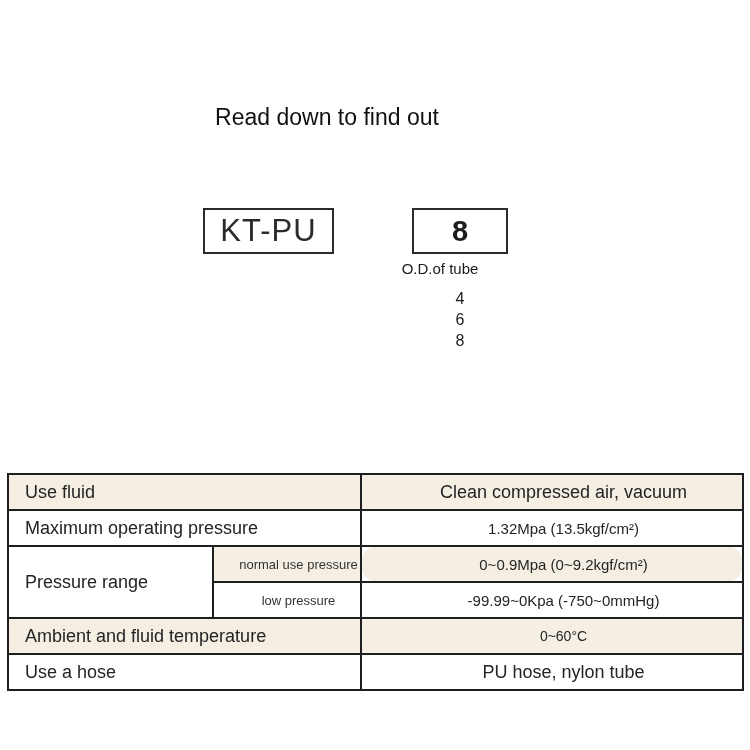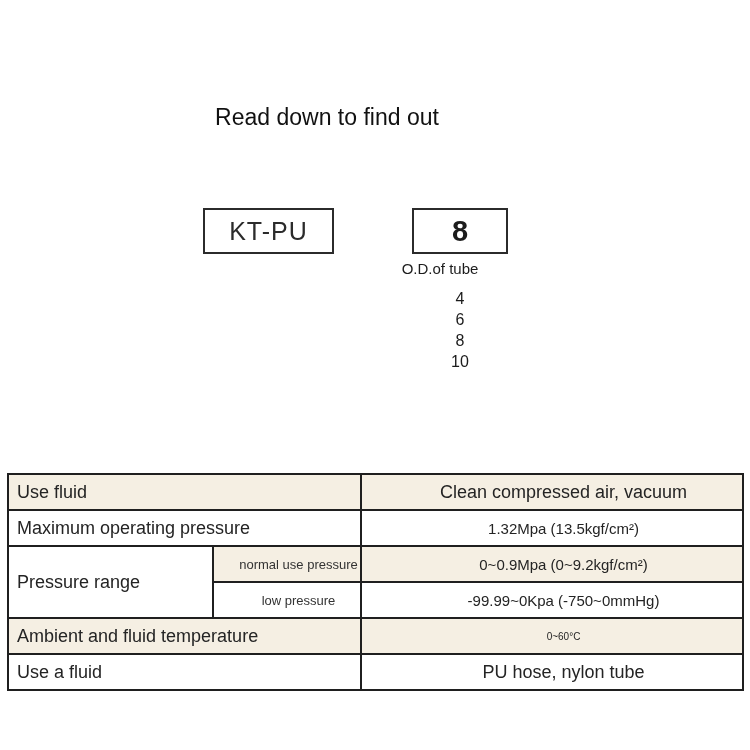--- a/index.html
+++ b/index.html
@@ -34,21 +34,21 @@
   }
 
   .code-box {
     position: absolute;
     border: 2px solid #2b2b2b;
     display: flex; align-items: center; justify-content: center;
     background: #ffffff;
   }
   .series-box {
     left: 203px; top: 208px; width: 131px; height: 46px;
-    font-size: 25px; color: #2b2b2b; letter-spacing: 1px;
+    font-size: 31px; color: #2b2b2b; letter-spacing: 1px;
   }
   .size-box {
     left: 412px; top: 208px; width: 96px; height: 46px;
     font-size: 29px; font-weight: 700; color: #1c1c1c;
   }
   .size-caption {
     position: absolute; left: 382px; top: 260px; width: 116px;
     text-align: center; font-size: 15px; color: #1c1c1c;
   }
   .size-options {
@@ -66,55 +66,54 @@
   .spec-table td {
     border: 2px solid var(--border-dark);
     height: 36px;
     vertical-align: middle;
     background: #ffffff;
     padding-left: 23px;
   }
   .spec-table tr.stripe td { background: var(--table-stripe); }
   .spec-table td.plain-bg { background: #ffffff !important; }
   .spec-table td.label {
-    padding-left: 8px;
+    padding-left: 16px;
     font-size: 18px;
     text-align: left;
     color: #242424;
   }
   .spec-table td.sub-label {
     text-align: center;
     font-size: 13px;
     color: #333333;
     margin-left: 44px;
   }
   .spec-table td.value { text-align: center; color: #242424; }
   .spec-table td.val-lg { font-size: 18px; }
-  .spec-table td.val-md { font-size: 15px; }
-  .spec-table td.val-sm { font-size: 10px; }
+  .spec-table td.val-md { font-size: 15px; border-radius: 16px; }
+  .spec-table td.val-sm { font-size: 14px; }
 </style>
 </head>
 <body>
 
 <div class="canvas">
 
 
   <div class="page-subtitle">Read down to find out</div>
 
   <div class="code-box series-box">KT-PU</div>
 
   <div class="code-box size-box">8</div>
 
   <div class="size-caption">O.D.of tube</div>
 
   <div class="size-options">
     <div class="opt">4</div>
     <div class="opt">6</div>
     <div class="opt">8</div>
-    <div class="opt">10</div>
   </div>
 
   <table class="spec-table">
     <colgroup>
       <col style="width:205px">
       <col style="width:148px">
       <col>
     </colgroup>
     <tbody>
         <tr class="stripe">
@@ -132,19 +131,19 @@
     </tr>
     <tr>
       <td class="sub-label">low pressure</td>
       <td class="value val-md">-99.99~0Kpa (-750~0mmHg)</td>
     </tr>
     <tr class="stripe">
       <td class="label" colspan="2">Ambient and fluid temperature</td>
       <td class="value val-sm">0~60°C</td>
     </tr>
     <tr>
-      <td class="label" colspan="2">Use a fluid</td>
+      <td class="label" colspan="2">Use a hose</td>
       <td class="value val-lg">PU hose, nylon tube</td>
     </tr>
   </tbody>
     </table>
 
 </div>
 
 </body></html>

